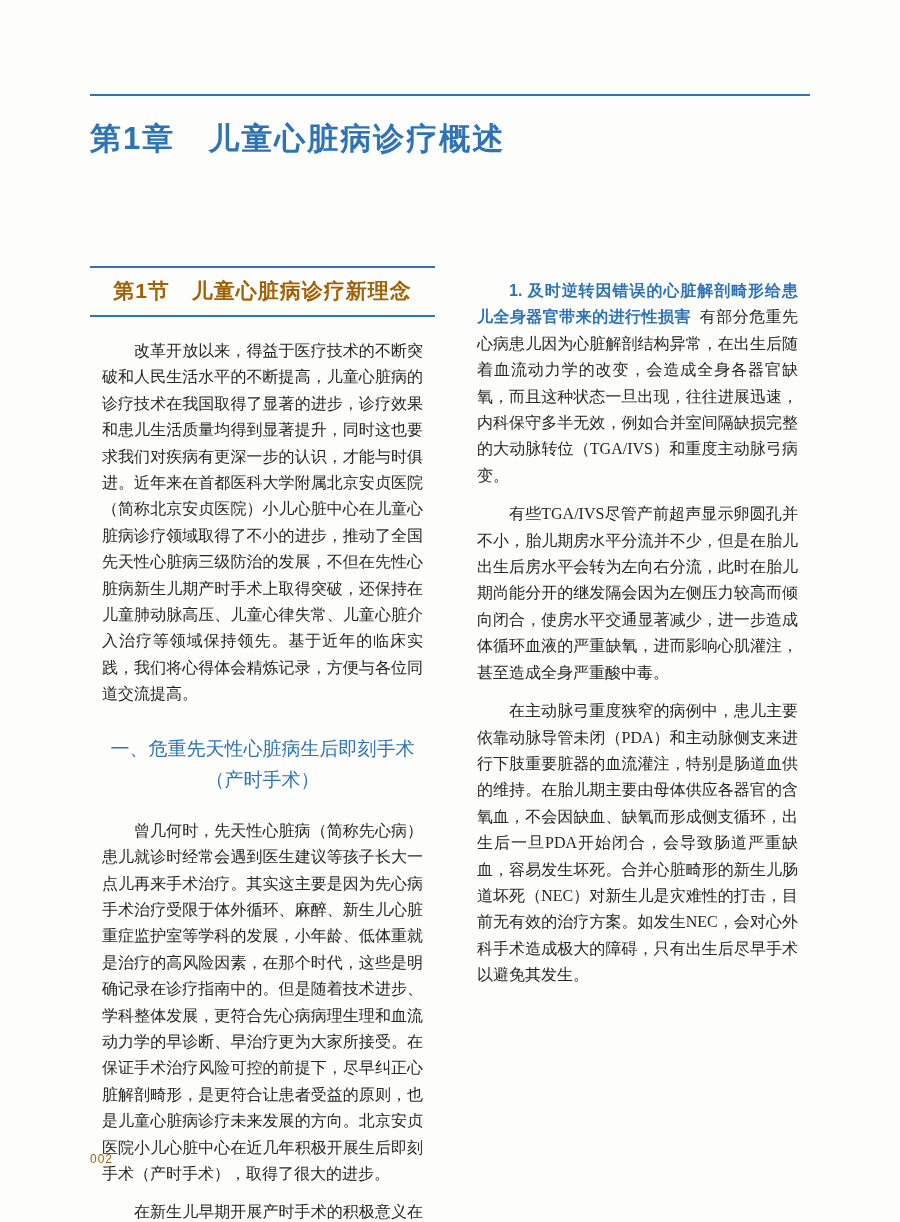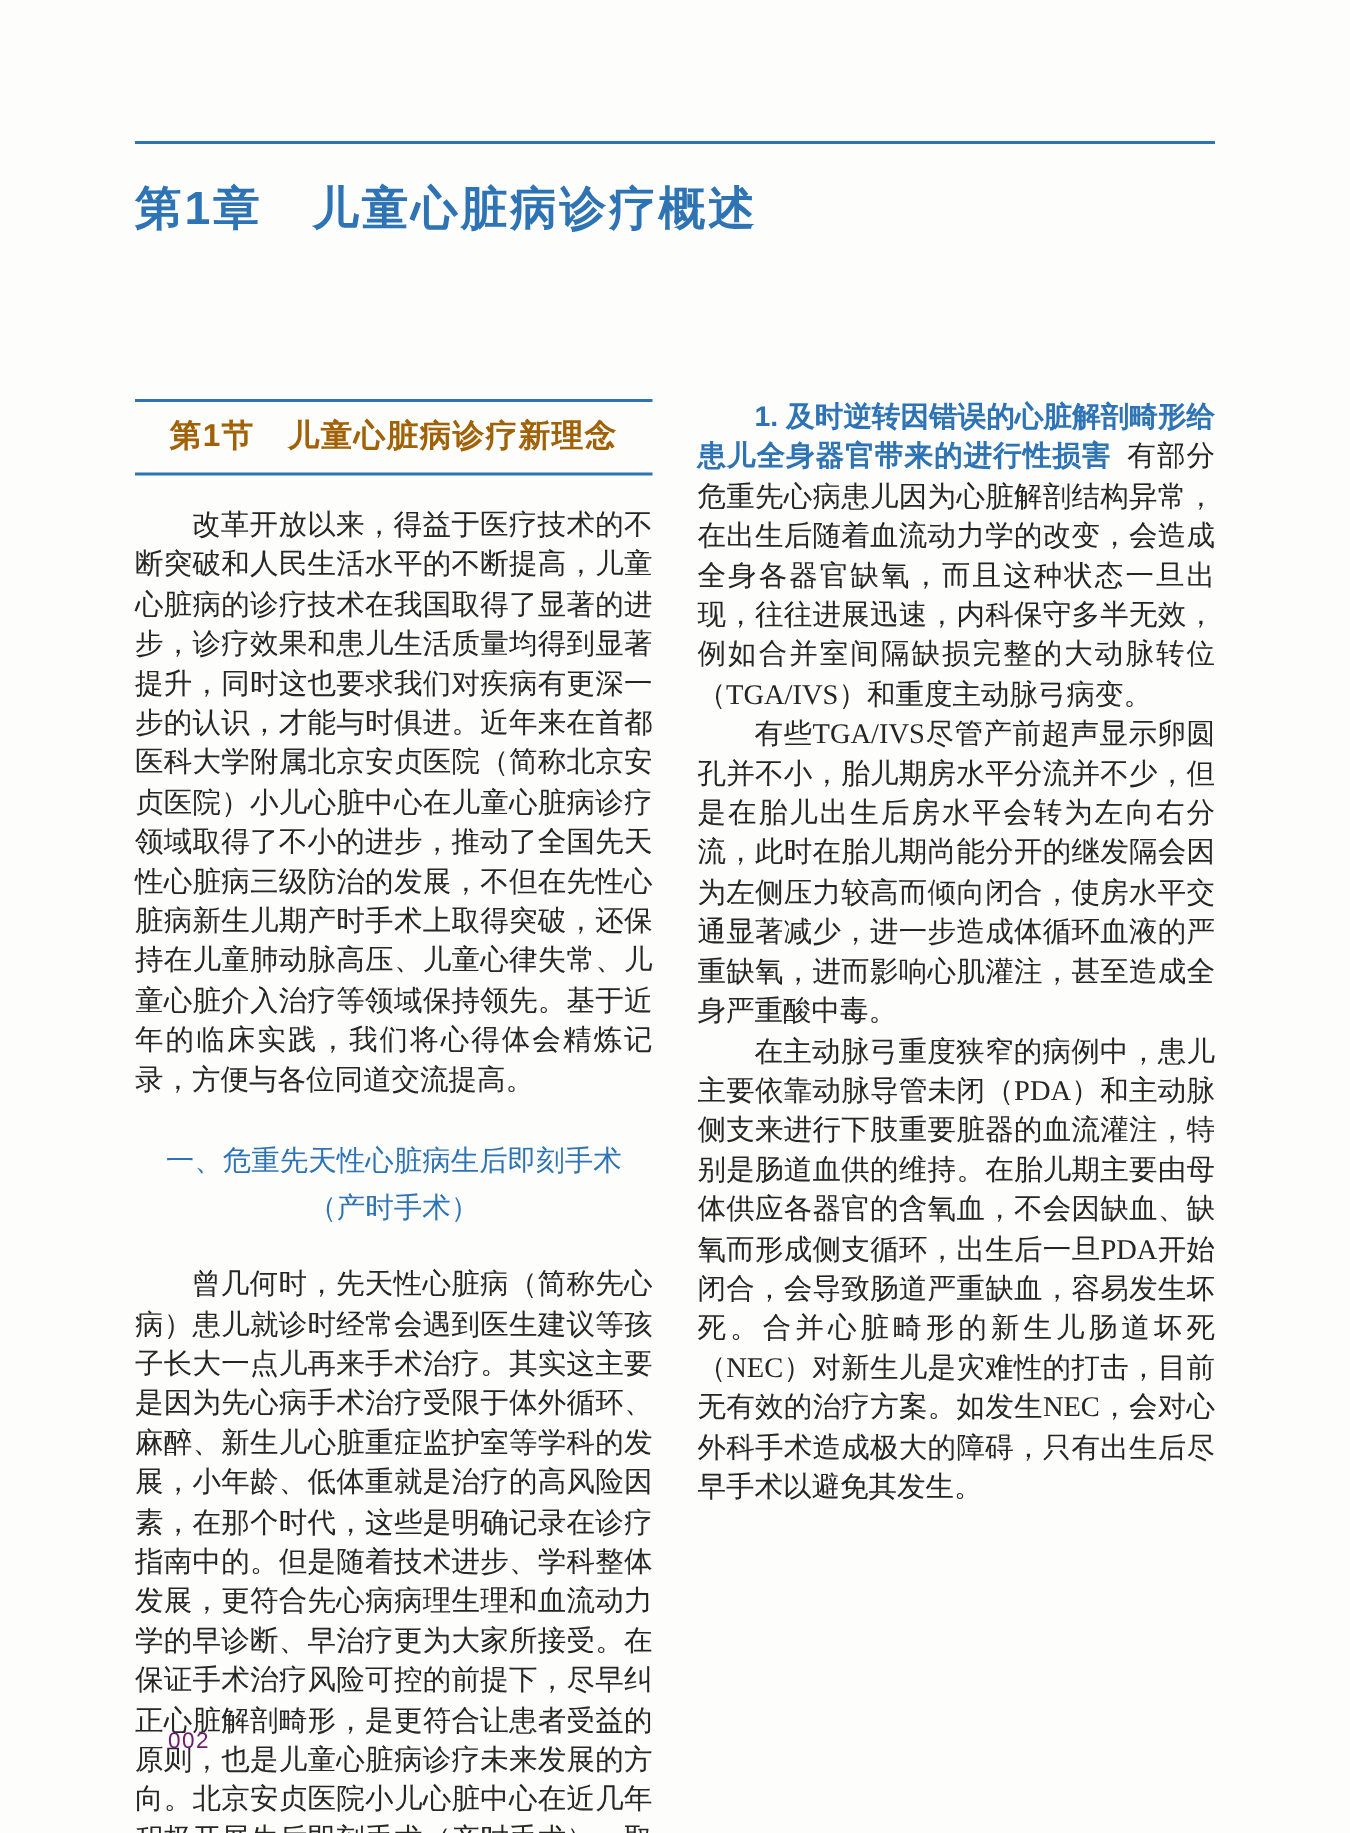--- a/index.html
+++ b/index.html
@@ -58,22 +58,22 @@
   .section-title {
     font-family: "Liberation Sans", sans-serif;
     font-size: 21px;
     font-weight: bold;
     color: #a16207;
     letter-spacing: 1px;
     line-height: 26px;
   }
 
   .body-para {
-    margin: 0;
-    font-size: 19px;
+    margin: 12px;
+    font-size: 16px;
     line-height: 26.4px;
     text-align: justify;
     text-justify: inter-ideograph;
     text-indent: 2em;
   }
 
   .subsection-title {
     margin: 25px 14px 23px 14px;
     font-family: "Liberation Sans", sans-serif;
     font-size: 19px;
@@ -88,24 +88,23 @@
     font-weight: bold;
     font-family: "Liberation Sans", sans-serif;
     margin-right: 0.55em;
   }
 
   .page-number {
     position: absolute;
     left: 90px;
     top: 1152px;
     font-family: "Liberation Sans", sans-serif;
-    font-size: 15px;
-    color: #701a75;
+    font-size: 12px;
+    color: #a16207;
     letter-spacing: 1px;
-    margin-left: 22px;
   }
 </style>
 </head>
 <body>
 
 <div class="page">
 
   <div class="top-rule"></div>
 
   <h1 class="chapter-title">第1章　儿童心脏病诊疗概述</h1>

